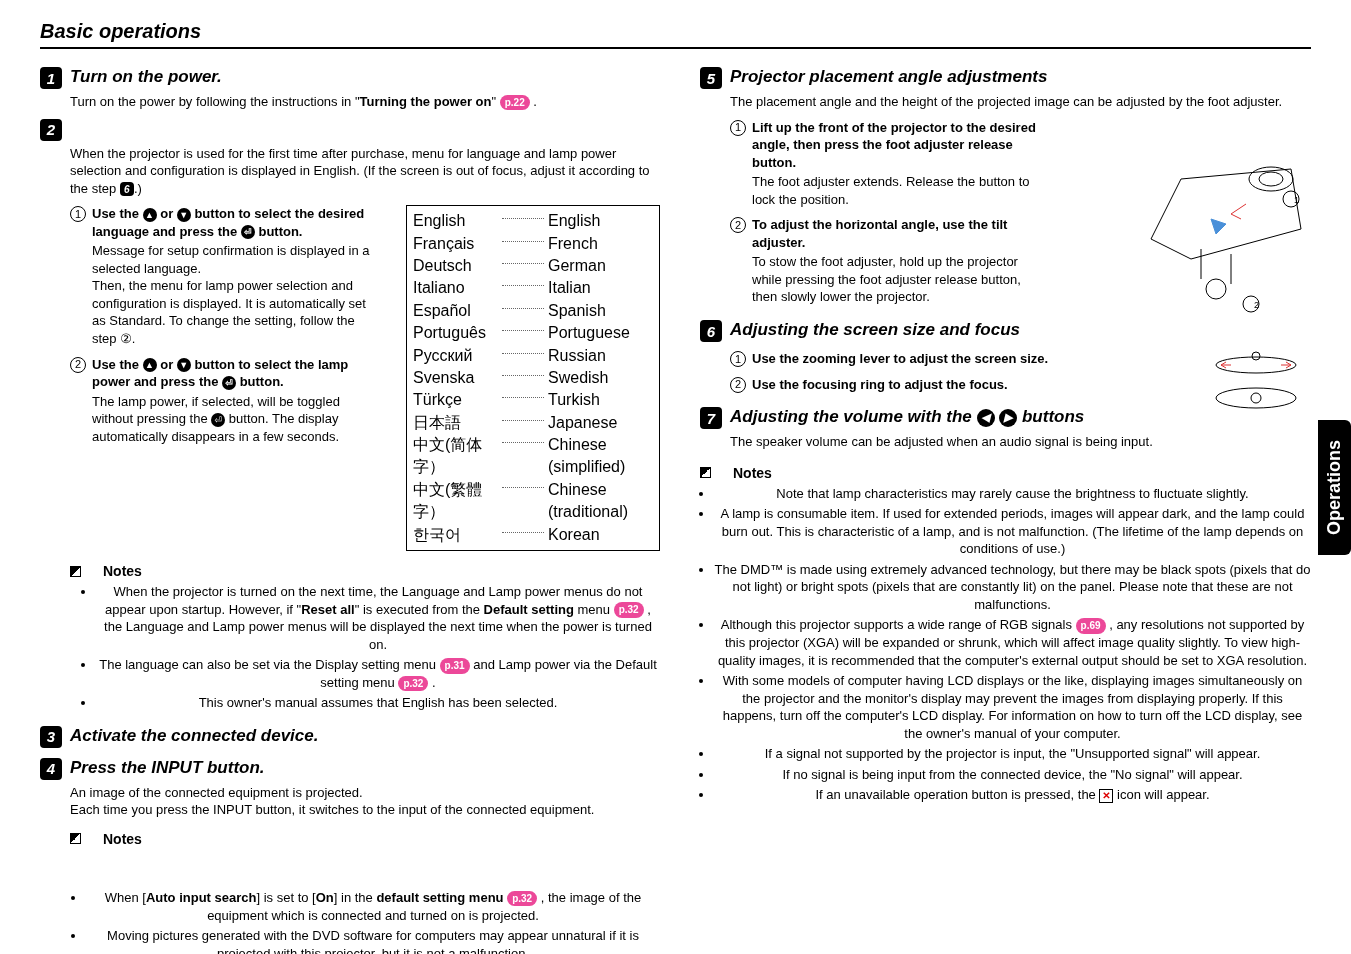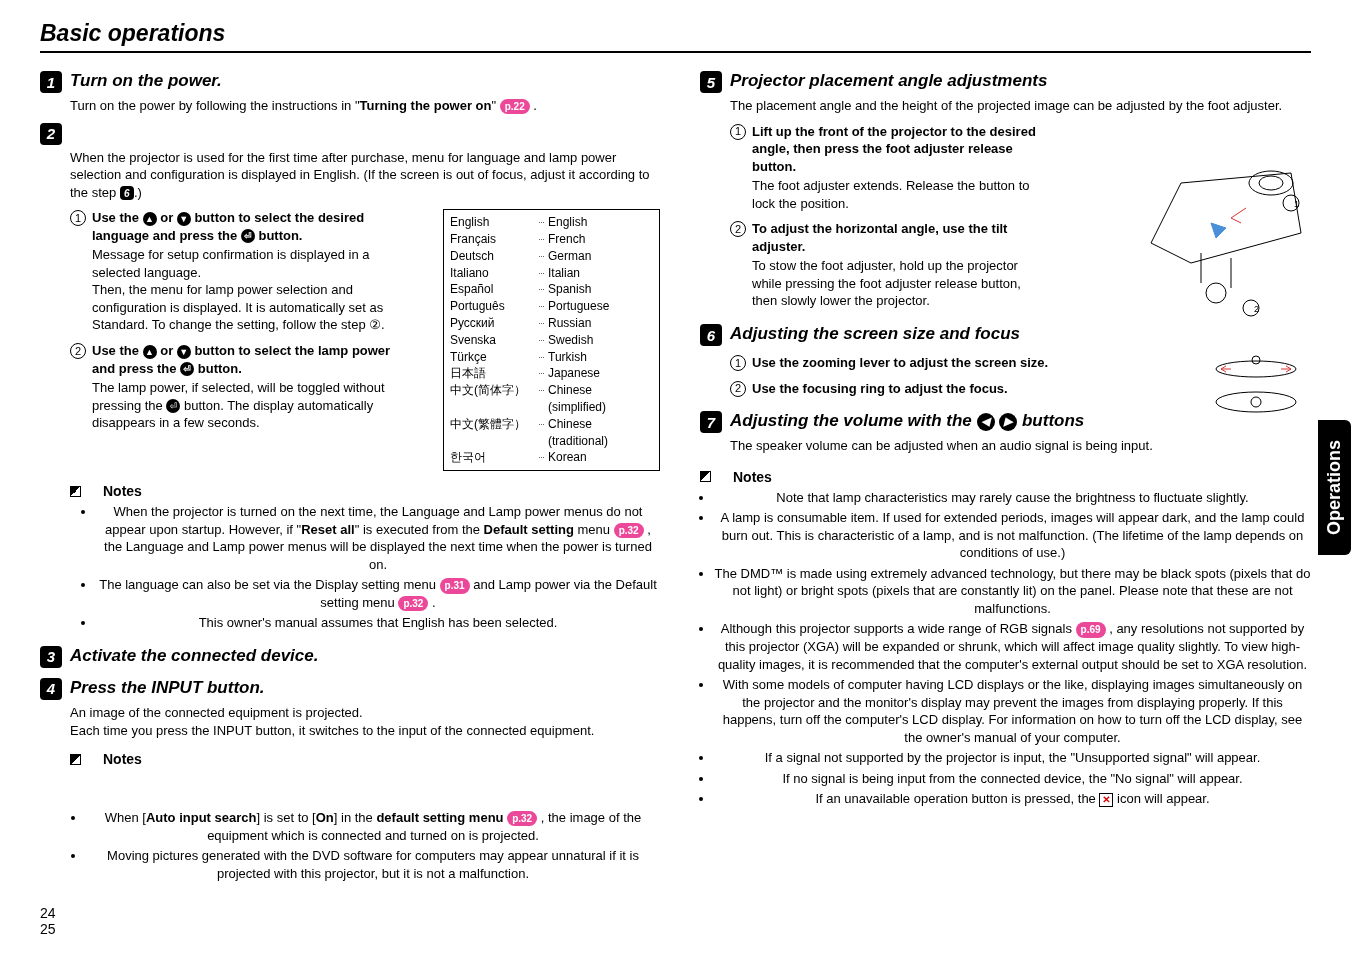--- a/index.html
+++ b/index.html
@@ -13,21 +13,21 @@
     position: relative;
   }
   .columns {
     display: flex;
     gap: 40px;
   }
   .col { flex: 1; }
   .col-left { flex: 0 0 620px; }
   .col-right { flex: 1; }
   h1 {
-    font-size: 23px;
+    font-size: 20px;
     font-weight: bold;
     font-style: italic;
     margin-bottom: 4px;
   }
   .hr { border-top: 2px solid #000; margin-bottom: 10px; }
   .step-head {
     display: flex;
     align-items: flex-start;
     gap: 8px;
     margin-top: 8px;
@@ -91,24 +91,24 @@
     background: #000;
     color: #fff;
     border-radius: 50%;
     align-items: center;
     justify-content: center;
     font-size: 9px;
     vertical-align: middle;
   }
   .lang-box {
     border: 1px solid #000;
-    font-size: 12px;
+    font-size: 16px;
     padding: 4px 6px;
     float: right;
-    width: 217px;
+    width: 254px;
     margin-left: 26px;
     line-height: 1.4;
   }
   .lang-row { display: flex; }
   .lang-native { width: 85px; }
   .lang-dots { flex: 1; border-bottom: 1px dotted #666; height: 9px; margin: 0 4px; }
   .lang-en { width: 105px; }
   .notes-head {
     display: flex;
     align-items: center;

